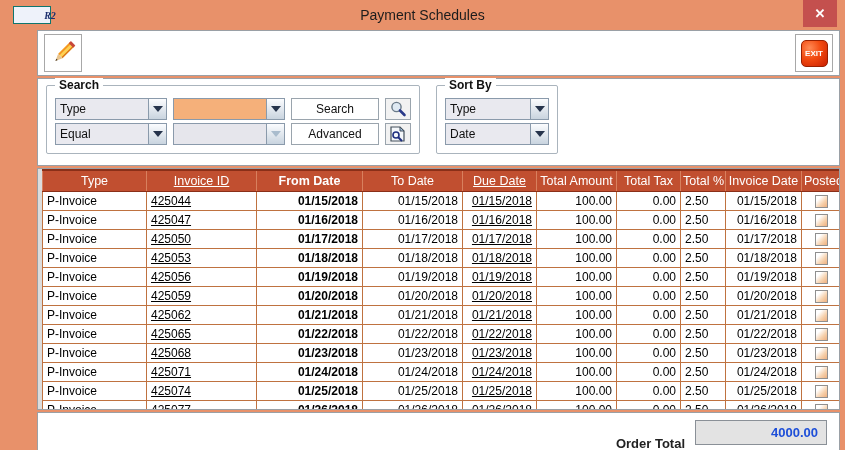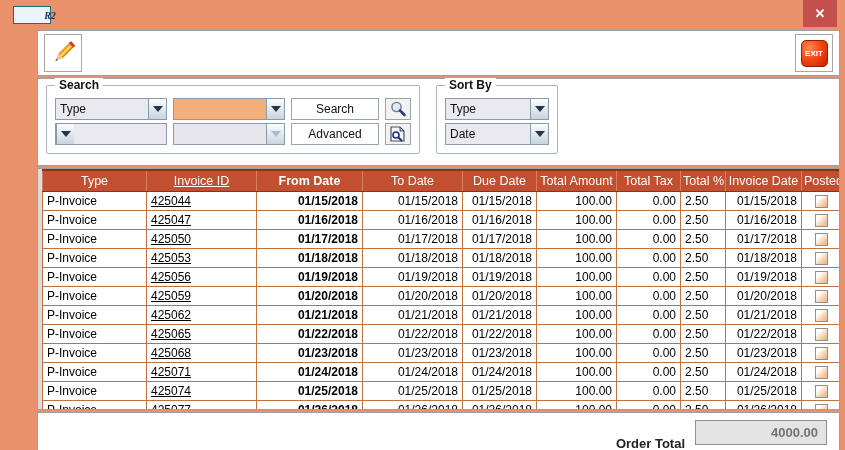--- a/index.html
+++ b/index.html
@@ -56,21 +56,21 @@
   .table-area { height:242px; flex:none; display:flex; overflow:hidden; padding:0; }
   .grid-wrap { width:806px; flex:none; border-left:4px solid #dcdcdc; overflow:hidden; background:#fff; }
   table { border-collapse:collapse; table-layout:fixed; width:799px; }
   th { background:#c14f30; color:#fff; font-weight:normal; font-size:12.5px; height:21px;
        border:1px solid #d8805e; border-top:2px solid #8a2f18; border-bottom:1px solid #8a2f18;
        overflow:hidden; white-space:nowrap; padding:0 2px; }
   td { height:19px; font-size:12px; color:#000; background:#fff; border:1px solid #bf7240;
        padding:1px 4px; overflow:hidden; white-space:nowrap; }
   .c0{width:104px; text-align:left;}  .c1{width:110px; text-align:left;text-decoration:underline;}
   .c2{width:106px; text-align:right;font-weight:bold;} .c3{width:100px; text-align:right;}
-  .c4{width:74px;  text-align:right;} .c5{width:80px;  text-align:right;}
+  .c4{width:74px;  text-align:right;text-decoration:underline;} .c5{width:80px;  text-align:right;}
   .c6{width:64px;  text-align:right;} .c7{width:45px;  text-align:left;}
   .c8{width:76px;  text-align:right;} .c9{width:40px;  text-align:center;}
   th.c0,th.c1,th.c2,th.c3,th.c4,th.c5,th.c6,th.c7,th.c8,th.c9{ text-align:center; }
   .cb { display:inline-block; width:13px; height:13px; border:1px solid #8f8f8f; vertical-align:middle;
         background:linear-gradient(135deg,#ffffff 25%,#f6d0ab 65%,#eeb080 100%); }
 
   
   .vscroll { width:17px; flex:none; position:relative; background:#f2f2f2; border:1px solid #c6c6c6; }
   .sb-btn { position:absolute; left:0; width:15px; height:16px; background:#dcdcdc; border:1px solid #b8b8b8;
             display:flex; align-items:center; justify-content:center; cursor:pointer; }
@@ -81,30 +81,31 @@
               border:1px solid #efae44; background:linear-gradient(90deg,#f8ddc0,#eaa968 60%,#df9250);
               display:flex; align-items:center; justify-content:center; }
   .grip { width:9px; height:7px; border-top:1px solid #b87030; border-bottom:1px solid #b87030; }
   .grip::before { content:""; display:block; margin-top:2px; border-top:1px solid #b87030; }
   .table-slack { flex:1; background:#fff; }
 
   
   .footer { flex:1; display:flex; align-items:center; justify-content:flex-end; gap:10px; padding:0 12px; }
   .footer-label { font-size:13px; font-weight:bold; color:#222;margin-top:23px; }
   .total-box { width:132px; height:25px; background:#e3e3e3; border:1px solid #8a9097;
-               font-size:13px; font-weight:bold; color:#737373; text-align:right;
+               font-size:13px; font-weight:bold; color:#1d4ed8; text-align:right;
                display:flex; align-items:center; justify-content:flex-end; padding:0 8px; }
 </style>
 </head>
 <body>
 
 <div class="window">
 
   <div class="titlebar">
     <div class="app-icon">R2</div>
+    <div class="title-text">Payment Schedules</div>
     <div class="close-btn">✕</div>
   </div>
 
   <div class="content">
 
     <div class="panel toolbar">
       <div class="tool-btn">
         <svg width="30" height="30" viewBox="0 0 30 30">
           <g transform="rotate(45 15 15)">
             <rect x="12.2" y="2" width="2.3" height="17" fill="#f59a1f"></rect>
@@ -138,20 +139,21 @@
               </span>
           </div>
           <button class="push-btn">Search</button>
           <div class="icon-btn">
             <svg width="18" height="18" viewBox="0 0 18 18">
               <circle cx="7.5" cy="7" r="4.6" fill="#dfe9f2" stroke="#6a7a88" stroke-width="1.4"></circle>
               <line x1="11" y1="10.5" x2="15.5" y2="15" stroke="#2a3a8a" stroke-width="2.6" stroke-linecap="round"></line>
             </svg>
           </div>
           <div class="combo">
+            <span class="txt">Equal</span>
             <span class="drop">
                 <span class="tri"></span>
               </span>
           </div>
           <div class="combo disabled">
             <span class="txt"></span>
             <span class="drop">
                 <span class="tri"></span>
               </span>
           </div>

